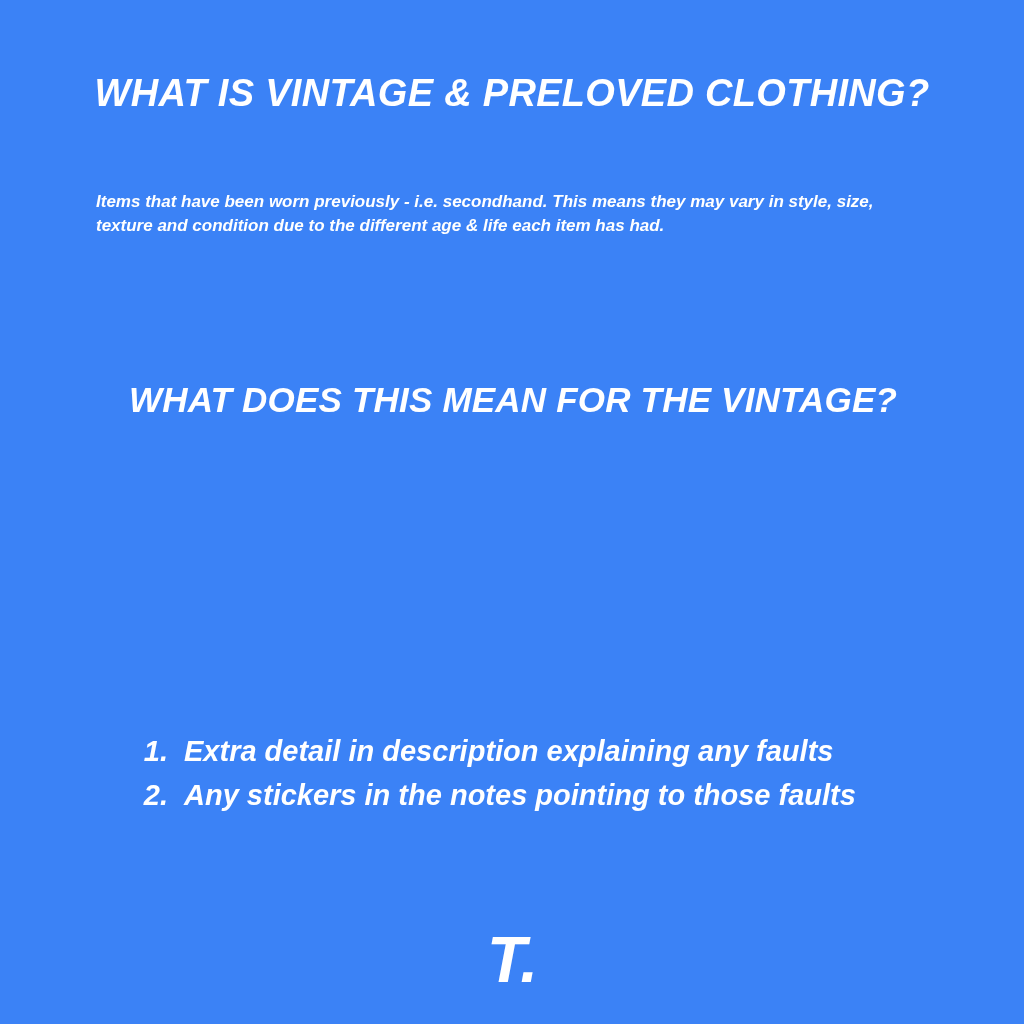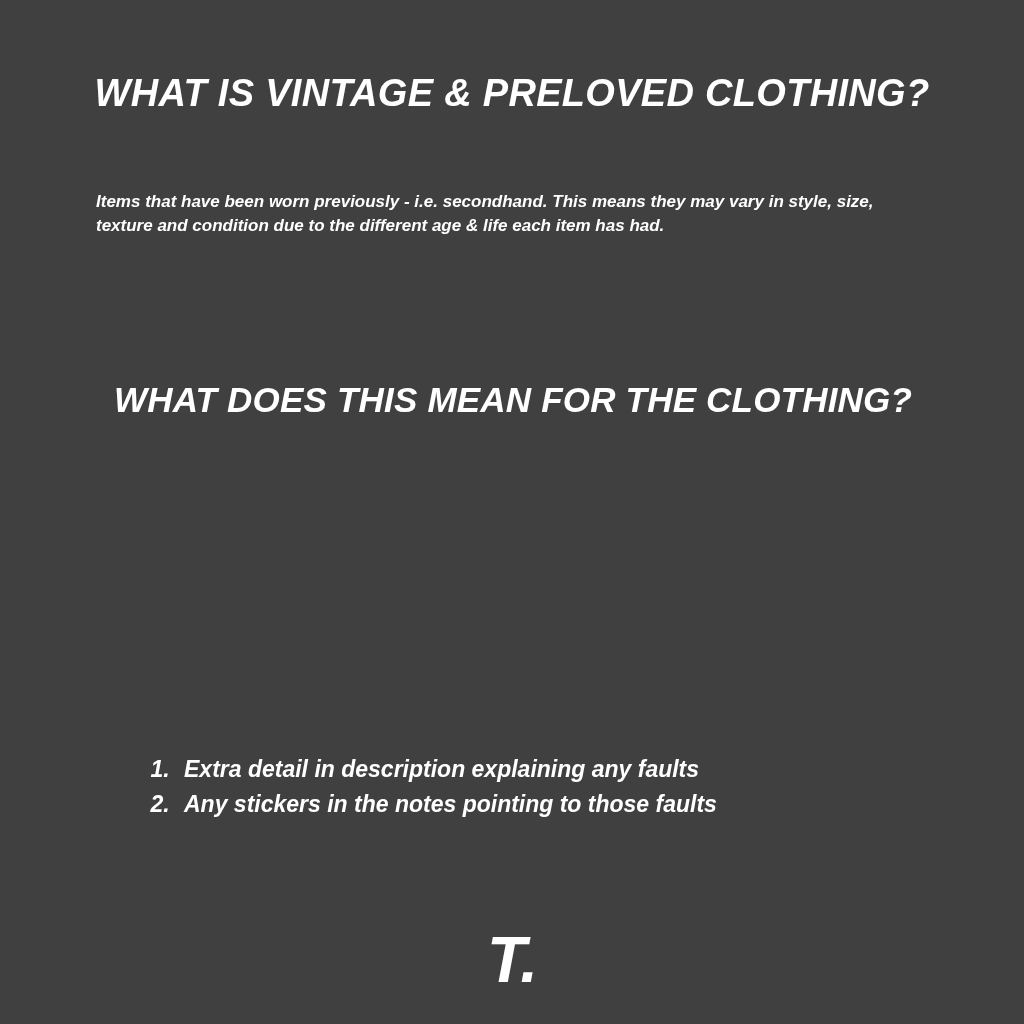--- a/index.html
+++ b/index.html
@@ -11,21 +11,21 @@
     width: 1024px;
     height: 1024px;
     overflow: hidden;
     font-family: "Liberation Sans", sans-serif;
     color: #ffffff;
   }
   .page {
     position: relative;
     width: 1024px;
     height: 1024px;
-    background: #404040;
+    background: #3b82f6;
     box-sizing: border-box;
   }
   .heading-main {
     position: absolute;
     top: 72px;
     left: 0;
     width: 1024px;
     text-align: center;
     font-size: 38px;
     font-weight: bold;
@@ -56,26 +56,26 @@
     font-weight: bold;
     font-style: italic;
     line-height: 1.28;
     letter-spacing: 0.2px;
     color: #ffffff;
   }
   .para-2 { top: 528px; }
   .para-3 { top: 680px; }
   .list {
     position: absolute;
-    top: 752px;
+    top: 729px;
     left: 120px;
     width: 820px;
     margin: 0;
     padding: 0 0 0 56px;
-    font-size: 23px;
+    font-size: 29px;
     font-weight: bold;
     font-style: italic;
     line-height: 1.52;
     color: #ffffff;
   }
   .list li {
     padding-left: 8px;
   }
   .logo {
     position: absolute;
@@ -93,21 +93,21 @@
 </style>
 </head>
 <body>
 
 <div class="page">
 
   <div class="heading-main">WHAT IS VINTAGE &amp; PRELOVED CLOTHING?</div>
 
   <div class="para para-1">Items that have been worn previously - i.e. secondhand. This means they may vary in style, size, texture and condition due to the different age &amp; life each item has had.</div>
 
-  <div class="heading-second">WHAT DOES THIS MEAN FOR THE CLOTHING?</div>
+  <div class="heading-second">WHAT DOES THIS MEAN FOR THE VINTAGE?</div>
 
 
 
   <ol class="list">
     <li>Extra detail in description explaining any faults</li>
     <li>Any stickers in the notes pointing to those faults</li>
   </ol>
 
   <div class="logo">T.</div>
 

